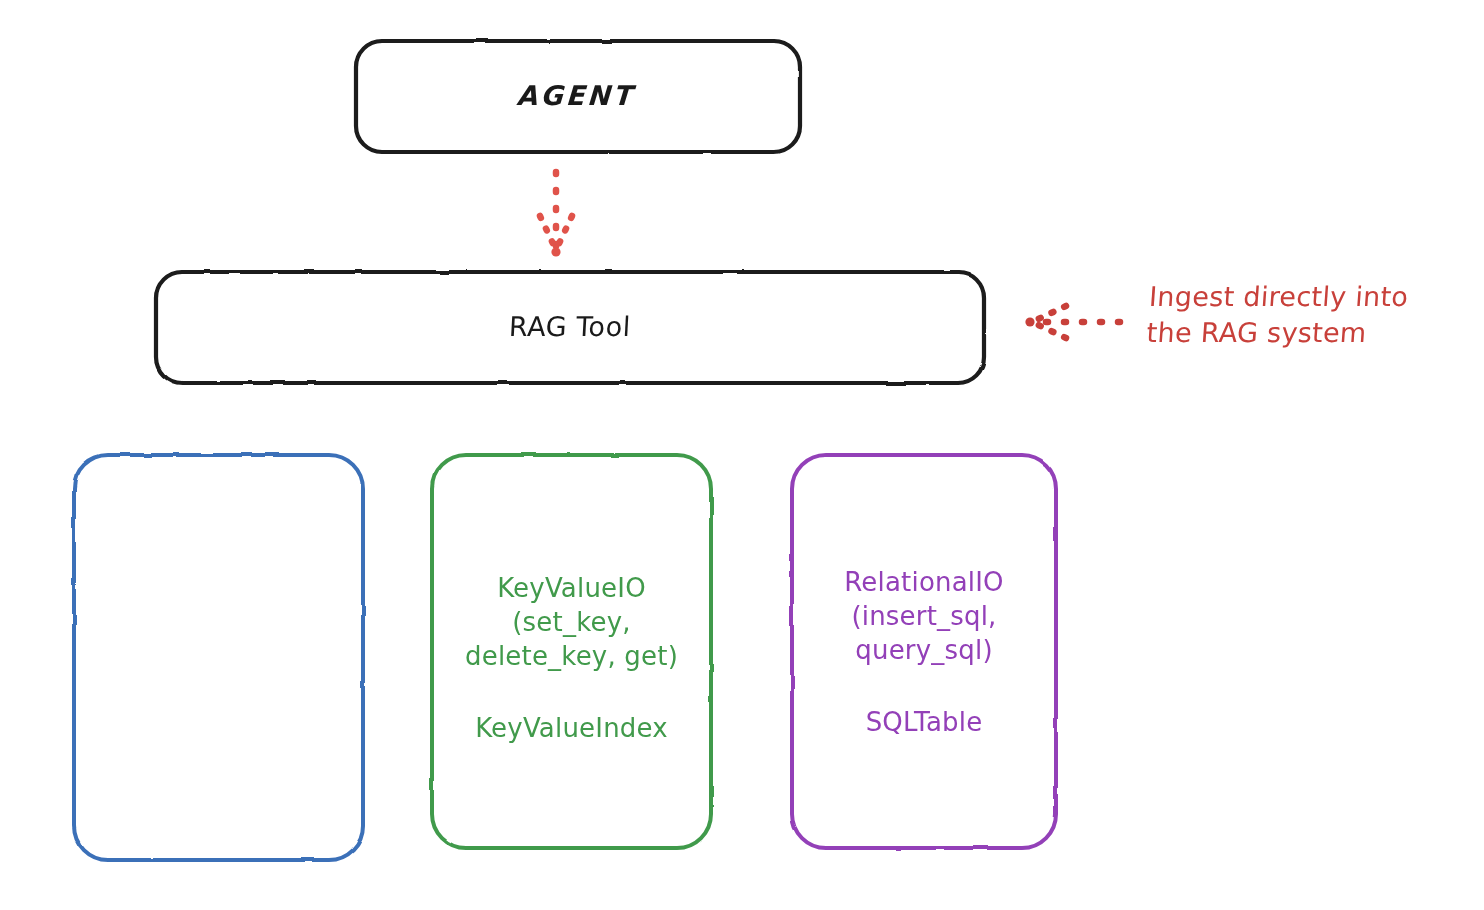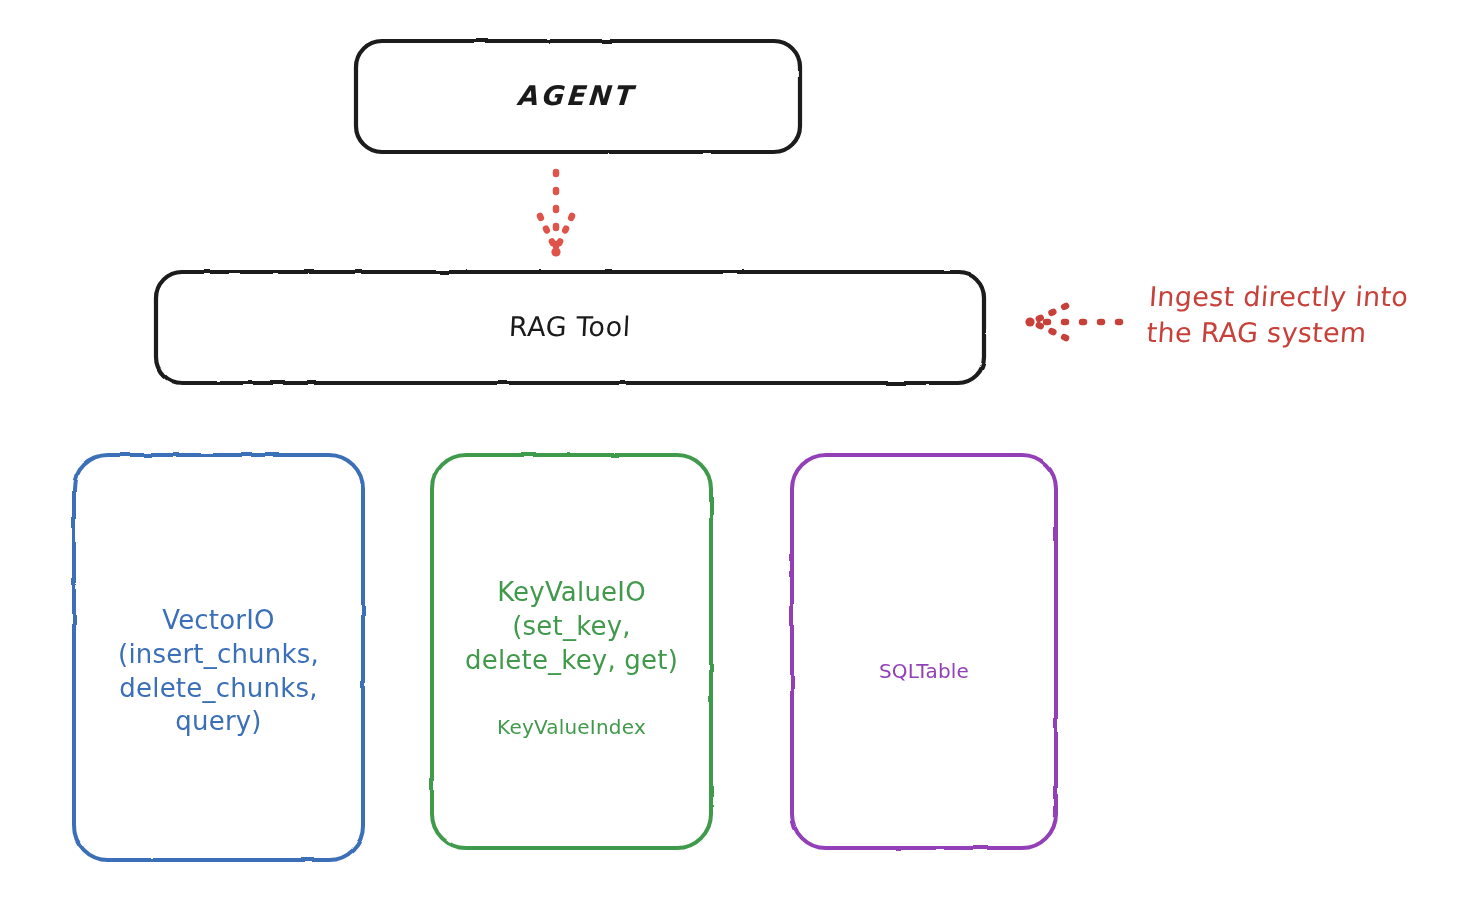--- a/index.html
+++ b/index.html
@@ -91,21 +91,21 @@
   }
 
   .io-text {
     font-size: 26px;
     line-height: 1.3;
     white-space: pre-line;
     font-weight: 500;
     letter-spacing: 0.2px;
   }
   .io-index {
-    font-size: 20px;
+    font-size: 26px;
     font-weight: 500;
     letter-spacing: 0.2px;
     margin-top: 38px;
   }
   #vector-node .io-text,
   #vector-node .io-index { color: #3b6fb8; }
   #keyvalue-node .io-text,
   #keyvalue-node .io-index { color: #419a4b; }
   #relational-node .io-text,
   #relational-node .io-index { color: #9340b8; }
@@ -190,36 +190,35 @@
 <div class="node" id="agent-node">
   <div class="node-label-dark" id="agent-label">AGENT</div>
 </div>
 
 <div class="node" id="rag-node">
   <div class="node-label-dark" id="rag-label">RAG Tool</div>
 </div>
 
 <div class="node" id="vector-node">
   <div class="io-block">
-    <div class="io-text">VectorIO
-(insert_chunks,
-delete_chunks,
-query)</div>
   </div>
 </div>
 
 <div class="node" id="keyvalue-node">
   <div class="io-block">
     <div class="io-text">KeyValueIO
 (set_key,
 delete_key, get)</div>
     <div class="io-index">KeyValueIndex</div>
   </div>
 </div>
 
 <div class="node" id="relational-node">
   <div class="io-block">
+    <div class="io-text">RelationalIO
+(insert_sql,
+query_sql)</div>
     <div class="io-index">SQLTable</div>
   </div>
 </div>
 
 <div id="ingest-note">Ingest directly into
 the RAG system</div>
 
 </body></html>

